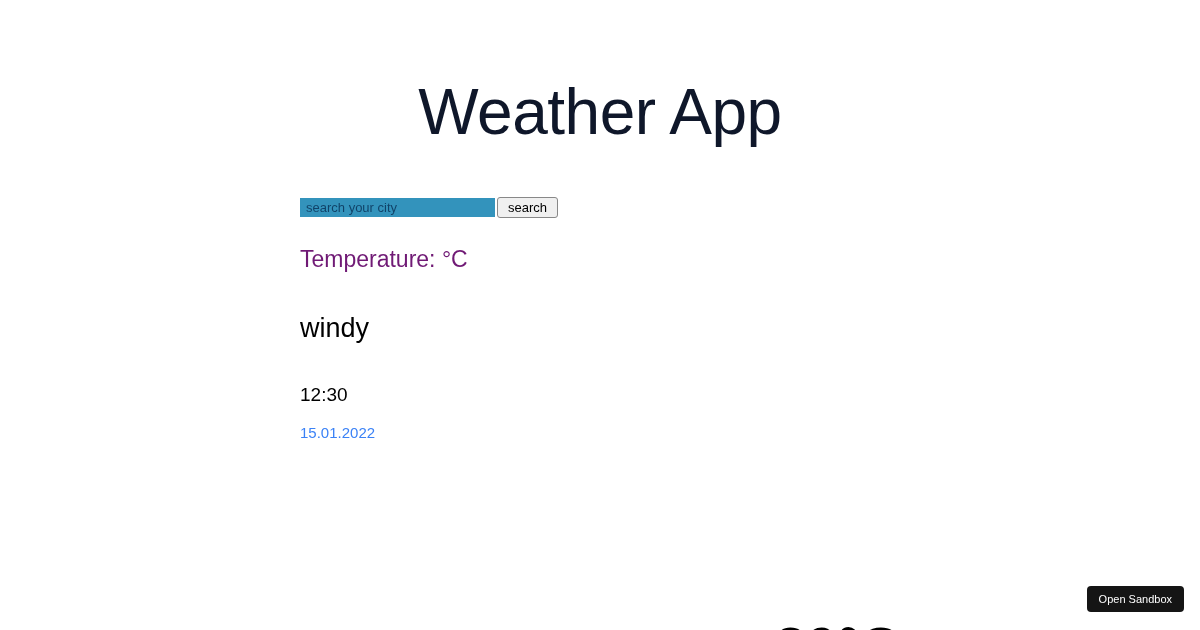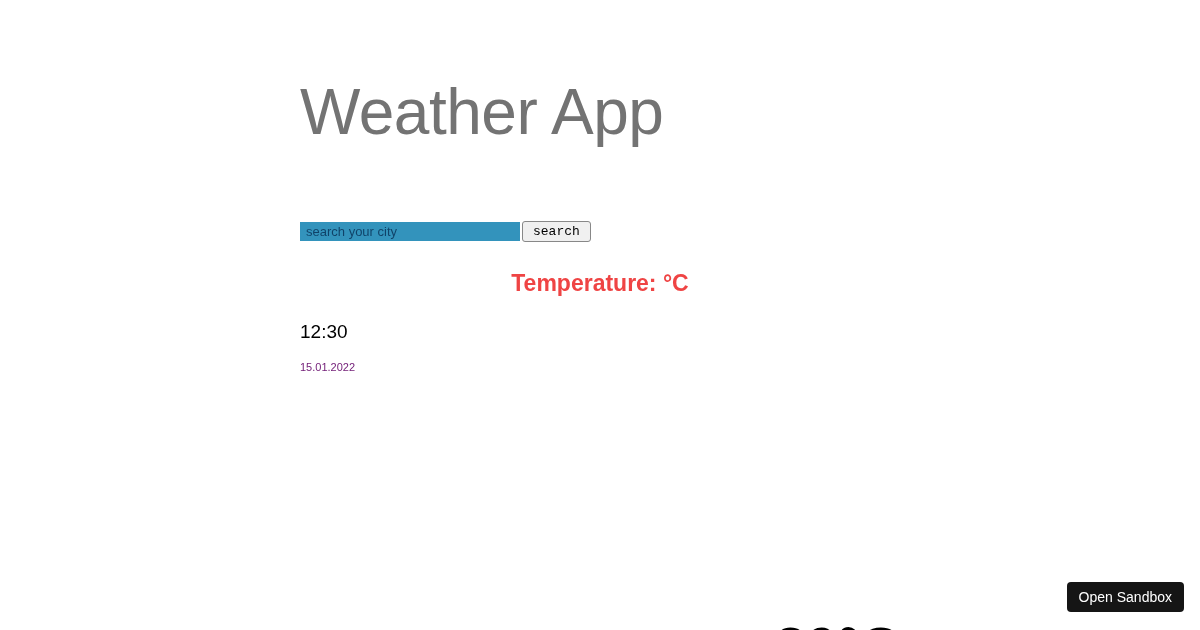--- a/index.html
+++ b/index.html
@@ -14,94 +14,93 @@
       height: 630px;
       position: relative;
       overflow: hidden;
     }
     .container {
       width: 600px;
       margin: 0 auto;
       padding-top: 75px;
     }
     .title {
-      color: #737373;
+      color: #0f172a;
       font-size: 64px;
       font-weight: 400;
-      text-align: left;
-      margin-bottom: 72px;
+      text-align: center;
+      margin-bottom: 48px;
       letter-spacing: -0.5px;
     }
     .search-row {
       display: flex;
       align-items: center;
       margin-bottom: 28px;
     }
     .search-input {
       background: #3393bc;
       border: none;
       color: #0a355a;
       font-size: 13px;
       padding: 2px 6px;
-      width: 220px;
+      width: 195px;
       height: 19px;
       outline: none;
     }
     .search-input::placeholder {
       color: #0a355a;
       opacity: 0.85;
     }
     .search-button {
       background: #f0f0f0;
       border: 1px solid #888;
       border-radius: 3px;
       font-size: 13px;
       padding: 2px 10px;
       margin-left: 2px;
       cursor: pointer;
-      font-family: Liberation Mono, monospace;
+      font-family: Liberation Sans, sans-serif;
     }
     .metric {
-      color: #ef4444;
+      color: #701a75;
       font-size: 23px;
-      font-weight: 700;
-      text-align: center;
+      font-weight: 400;
       margin-bottom: 24px;
     }
     .condition {
       color: #000;
       font-size: 27px;
       font-weight: 500;
       margin-top: 40px;
       margin-bottom: 40px;
     }
     .time {
       color: #000;
       font-size: 19px;
       margin-bottom: 18px;
     }
     .date {
-      color: #701a75;
-      font-size: 11px;
+      color: #3b82f6;
+      font-size: 15px;
     }
     .temp-large {
       color: #000;
       font-size: 56px;
       font-weight: 700;
       position: absolute;
       right: 300px;
       top: 614px;
     }
     .sandbox-btn {
       position: absolute;
       right: 16px;
       bottom: 18px;
       background: #151515;
       color: #ffffff;
-      font-size: 14px;
+      font-size: 11px;
       padding: 7px 12px;
       border-radius: 4px;
       border: none;
       cursor: pointer;
       font-family: inherit;
       margin-left: 45px;
     }
   </style>
 </head>
 <body>
@@ -109,20 +108,21 @@
 <div class="container">
   <h1 class="title">Weather App</h1>
 
   <div class="search-row">
     <input type="text" class="search-input" placeholder="search your city" style="">
     <button class="search-button">search</button>
   </div>
 
   <div class="metric">Temperature: °C</div>
 
+  <div class="condition">windy</div>
 
   <div class="time">12:30</div>
   <div class="date">15.01.2022</div>
 </div>
 
 <div class="temp-large">20°C</div>
 
 <button class="sandbox-btn">Open Sandbox</button>
 
 </body></html>

